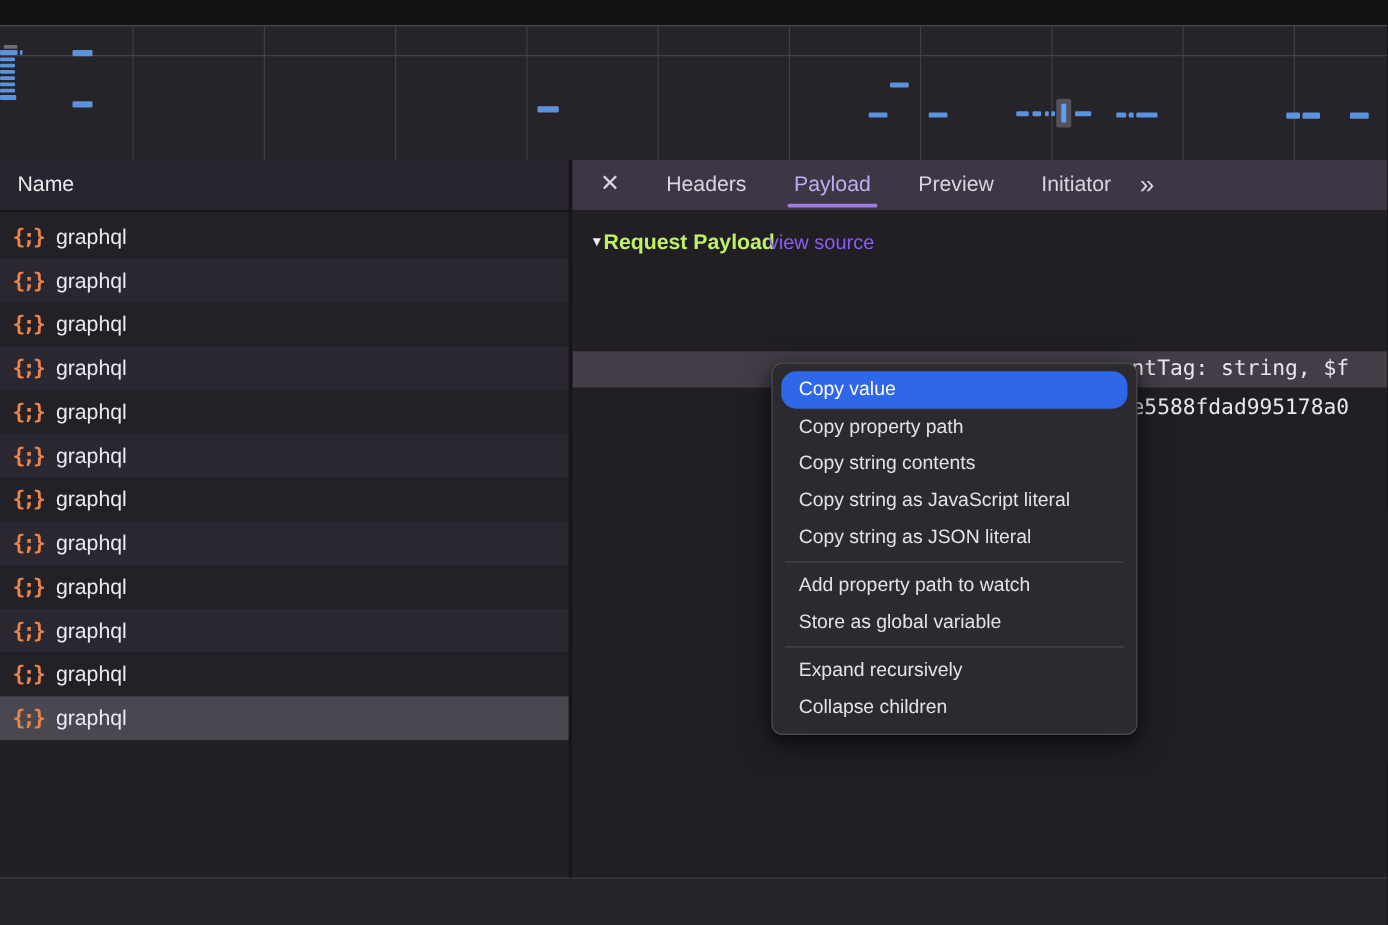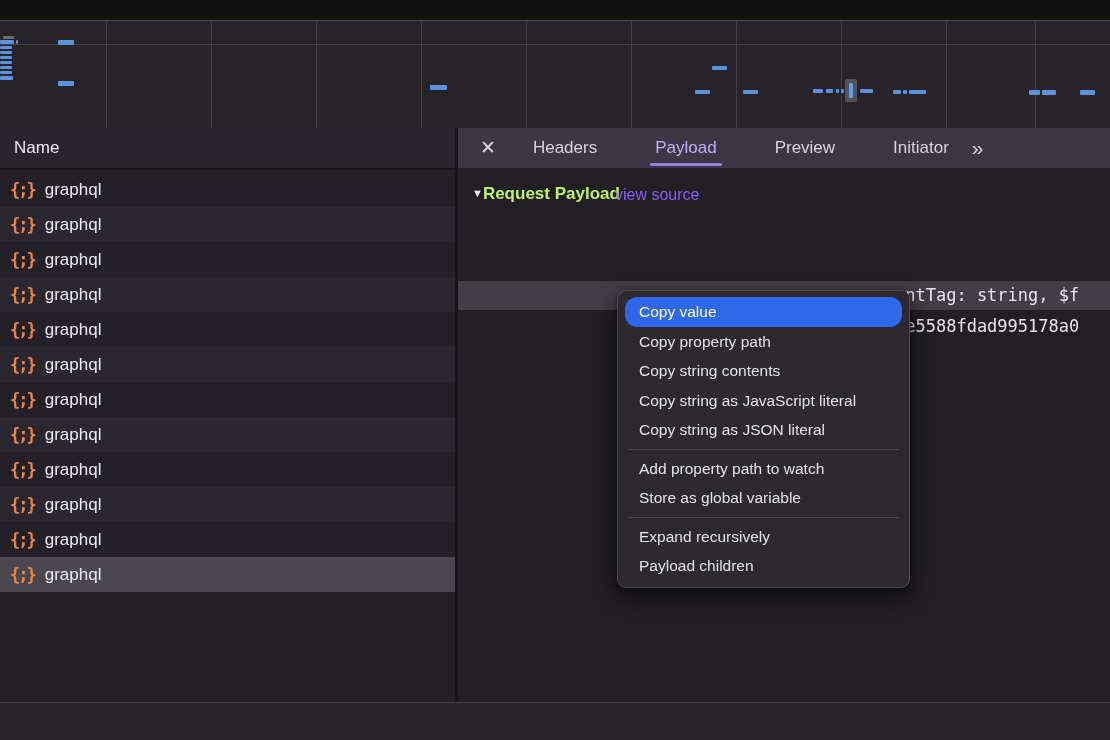--- a/index.html
+++ b/index.html
@@ -169,21 +169,21 @@
           <span class="net-label">graphql</span>
         </div>
       </div>
   </div>
 
   <div class="v-divider"></div>
 
   <div class="details">
     <div class="tabbar">
       <span class="close-btn">✕</span>
-      <span style="display:flex;gap:20px;">
+      <span style="display:flex;">
           <div class="tab">Headers</div>
           <div class="tab active">Payload</div>
           <div class="tab">Preview</div>
           <div class="tab">Initiator</div>
         </span>
       <span class="overflow-btn">»</span>
     </div>
 
     <div class="payload">
       <div class="section-head">
@@ -217,20 +217,20 @@
       <div class="menu-item hl">Copy value</div>
       <div class="menu-item">Copy property path</div>
       <div class="menu-item">Copy string contents</div>
       <div class="menu-item">Copy string as JavaScript literal</div>
       <div class="menu-item">Copy string as JSON literal</div>
       <div class="menu-sep"></div>
       <div class="menu-item">Add property path to watch</div>
       <div class="menu-item">Store as global variable</div>
       <div class="menu-sep"></div>
       <div class="menu-item">Expand recursively</div>
-      <div class="menu-item">Payload children</div>
+      <div class="menu-item">Collapse children</div>
     </div>
 
   <div class="footer-line"></div>
   <div class="footer"></div>
   <div class="bottom-strip"></div>
 
 </div>
 
 </body></html>

